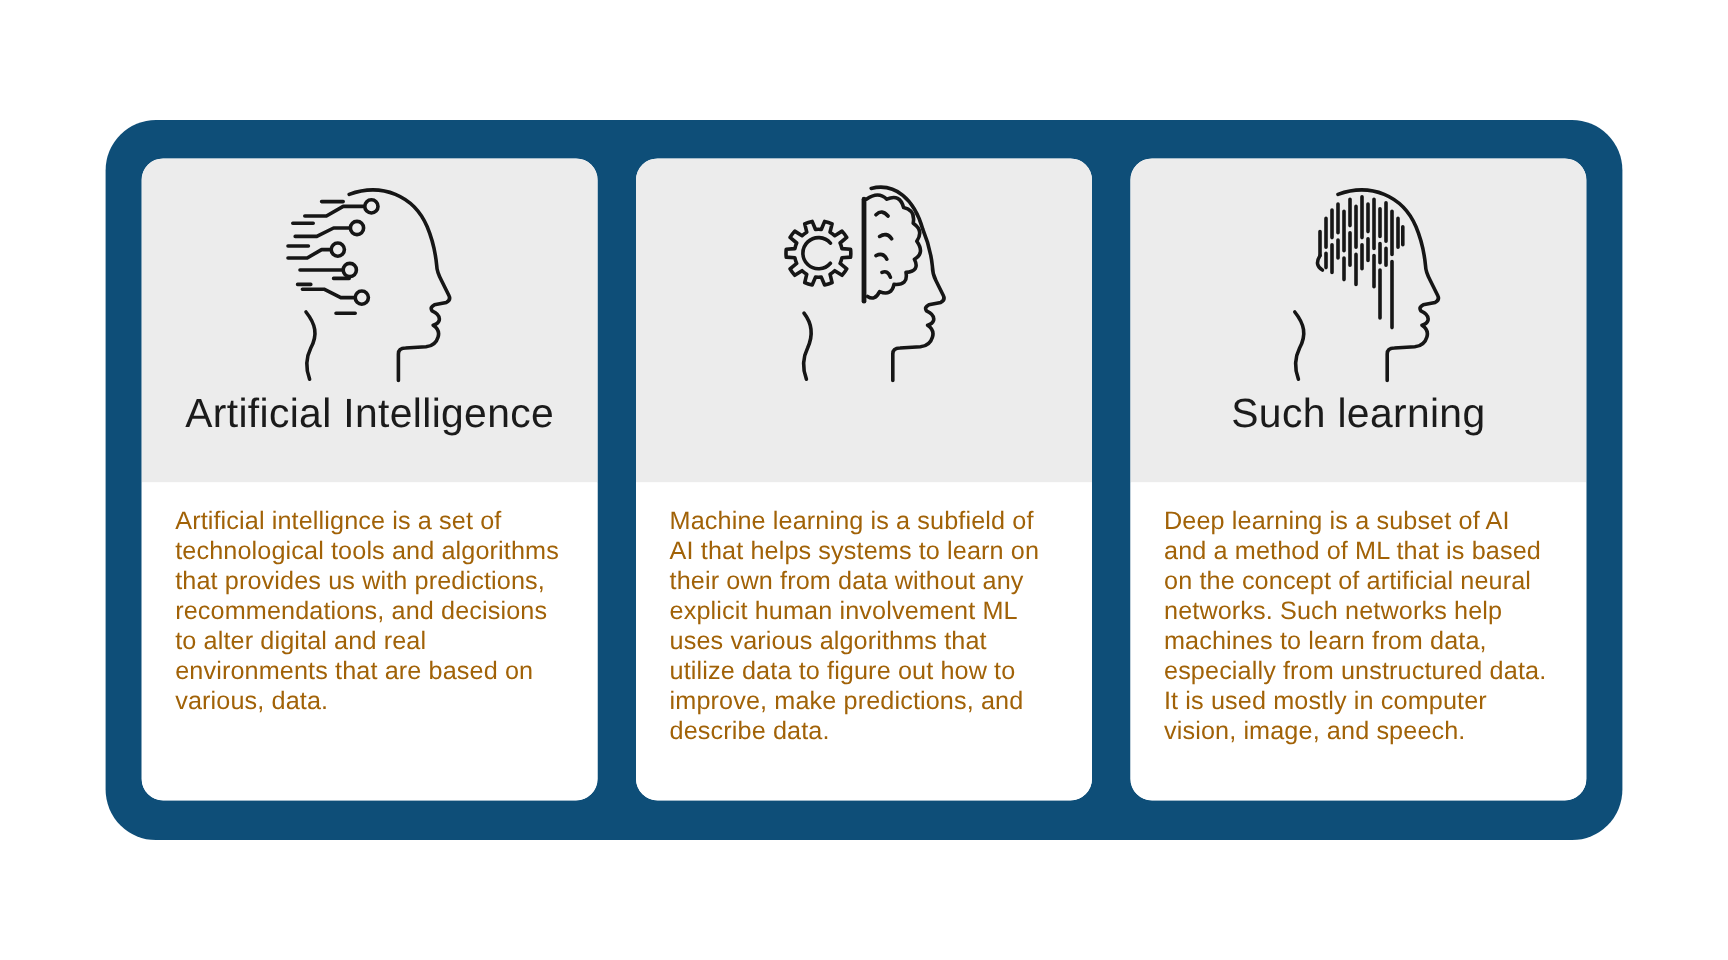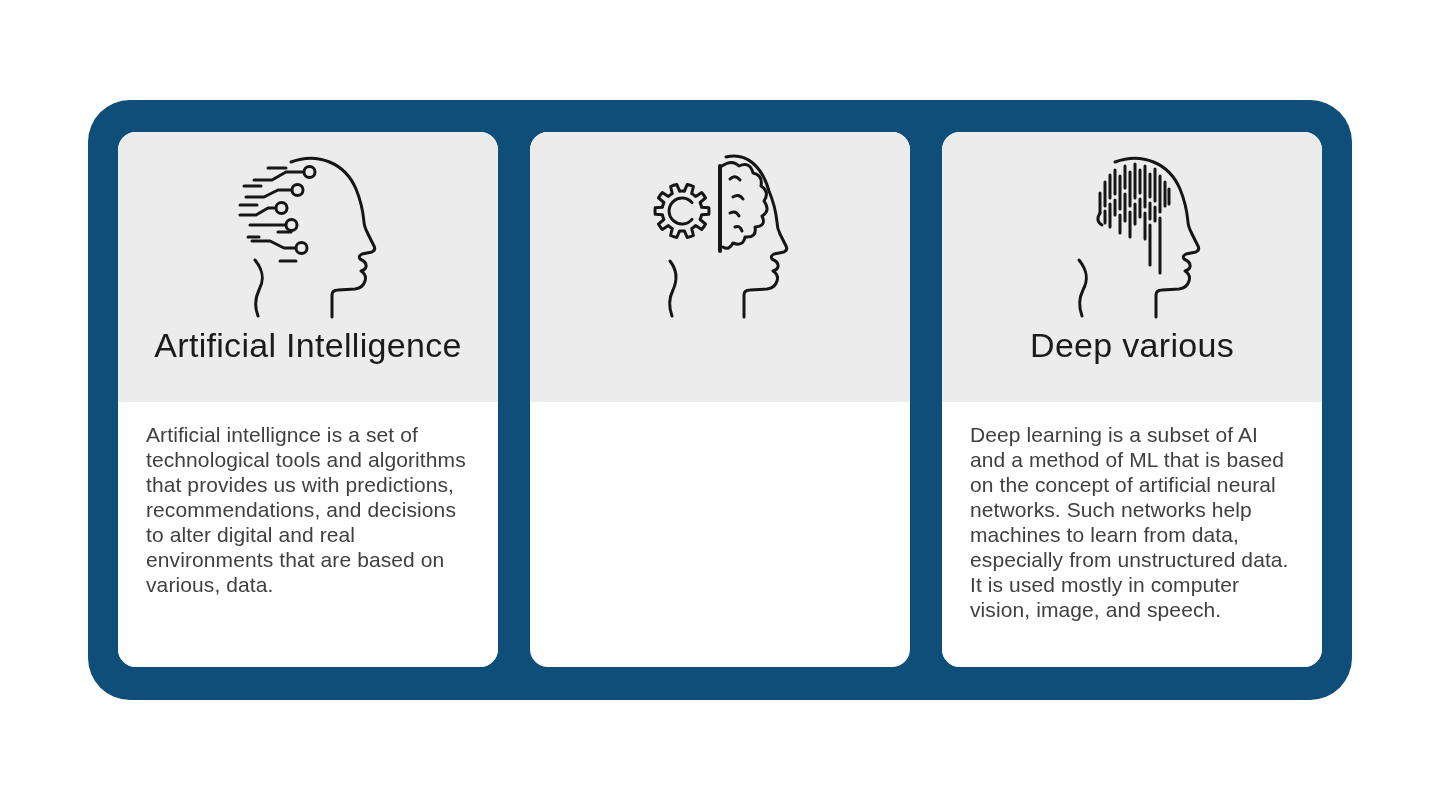--- a/index.html
+++ b/index.html
@@ -63,21 +63,21 @@
     flex: 1 1 auto;
     background: #ffffff;
     box-sizing: border-box;
     padding: 20px 28px 0 28px;
   }
   .card-desc {
     margin: 0;
     font-size: 21px;
     line-height: 25px;
     letter-spacing: 0.1px;
-    color: #404040;
+    color: #a16207;
   }
   .stroke {
     fill: none;
     stroke: #161616;
     stroke-width: 3;
     stroke-linecap: round;
     stroke-linejoin: round;
   }
   .stroke-thick {
     fill: none;
@@ -133,36 +133,39 @@
           <path class="stroke" d="M52 70.4 A13 13 0 1 1 52 53.6"></path>
 
           <path class="stroke-thick" d="M80 17 L80 102"></path>
 
           <path class="stroke" d="M82 17 Q92 10 99 17 Q110 12 113 24 Q123 26 121 37 Q130 43 124 52 Q131 62 122 67 Q127 77 115 78 Q117 89 105 88 Q103 98 93 94 Q89 102 83 98"></path>
 
           <path class="stroke" d="M90 30 Q95 25 100 31 M93 48 Q99 44 103 50 M90 64 Q96 61 99 67 M95 78 Q100 76 102 82"></path>
         </svg>
       </span>
     </div>
+    <div class="card-body">
+      <p class="card-desc">Machine learning is a subfield of AI that helps systems to learn on their own from data without any explicit human involvement ML uses various algorithms that utilize data to figure out how to improve, make predictions, and describe data.</p>
+    </div>
   </div>
 
   <div class="card">
     <div class="card-header">
       <span class="icon-wrap">
         <svg viewBox="0 0 160 170" width="160" height="170" aria-hidden="true">
 
           <path class="stroke" d="M63 13 C90 3 117 14 128 40 C133 52 135 62 136 73 C136 77 138 81 140 85 L146 97 Q148 101 144 103 L134 105 Q130 107 132 110 Q139 113 138 118 Q137 121 133 122 Q139 126 137 132 Q135 139 127 140 L110 141 Q104 141 104 146 L104 168"></path>
 
           <path class="stroke" d="M27 111 C35 121 37 130 31 141 C26 151 27 159 30 167"></path>
 
           <path class="stroke" d="M48 44V64 M53 33V57 M53 62V74 M58 26V49 M58 55V78 M63 21V45 M63 51V66 M68 27V60 M68 66V84 M73 17V39 M73 45V72 M78 23V57 M78 63V88 M83 15V49 M83 55V75 M88 21V44 M88 50V68 M93 17V58 M93 64V90 M98 25V48 M98 54V70 M98 76V116 M103 20V52 M103 58V72 M108 27V63 M108 69V124 M113 33V57 M117 40V55"></path>
 
           <path class="stroke" d="M48 64 Q43 72 50 76"></path>
         </svg>
       </span>
-      <h2 class="card-title">Deep various</h2>
+      <h2 class="card-title">Such learning</h2>
     </div>
     <div class="card-body">
       <p class="card-desc">Deep learning is a subset of AI and a method of ML that is based on the concept of artificial neural networks. Such networks help machines to learn from data, especially from unstructured data. It is used mostly in computer vision, image, and speech.</p>
     </div>
   </div>
 
 </div>
 
 </body></html>

